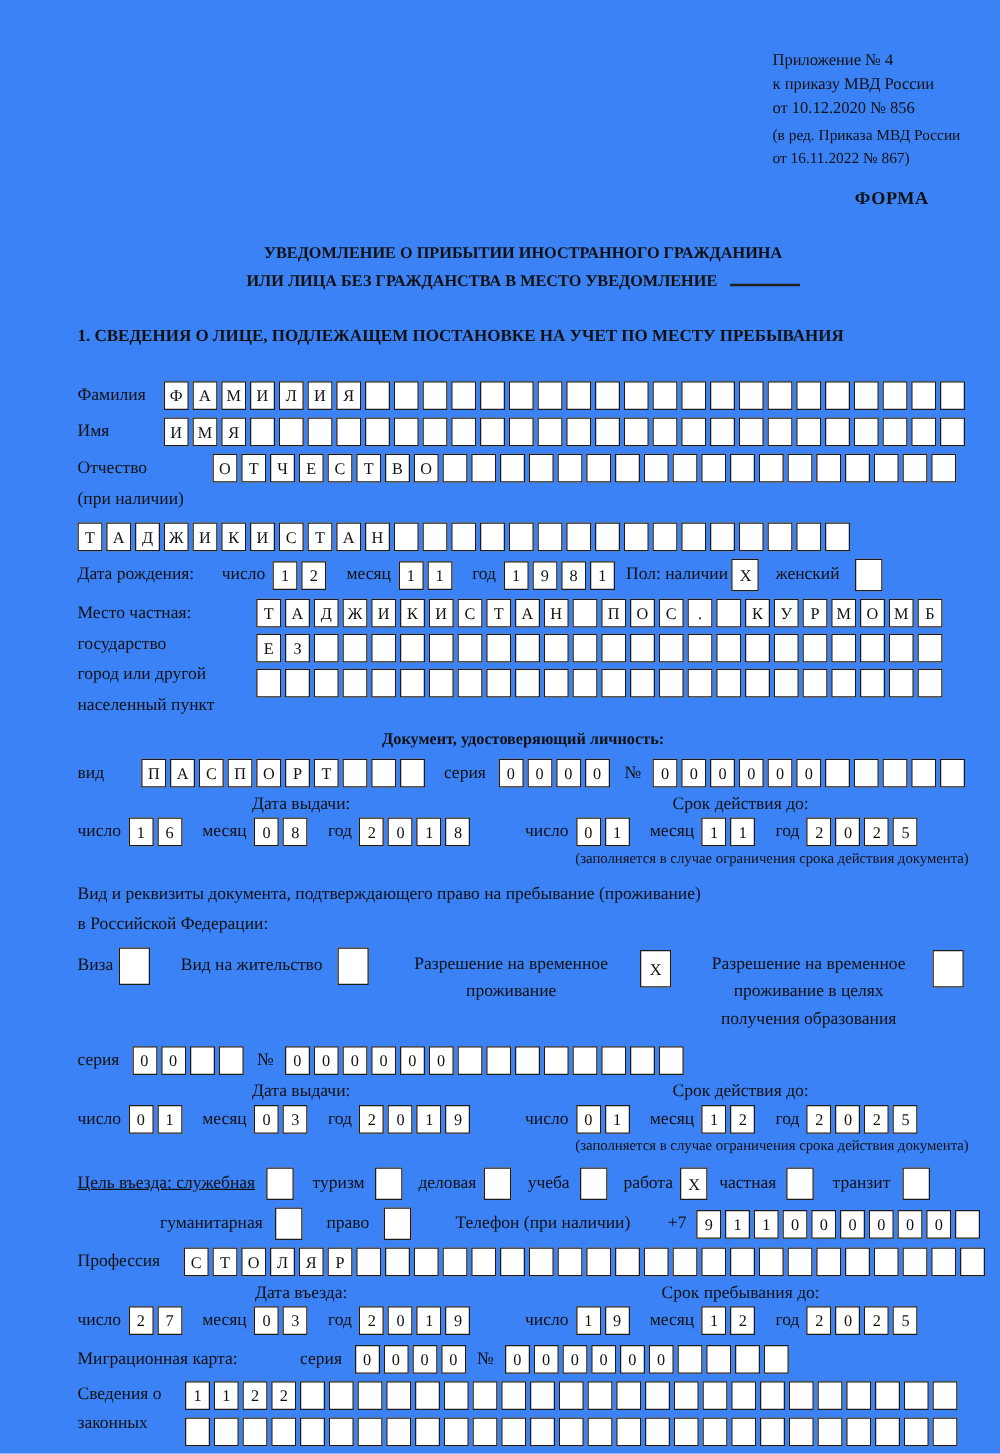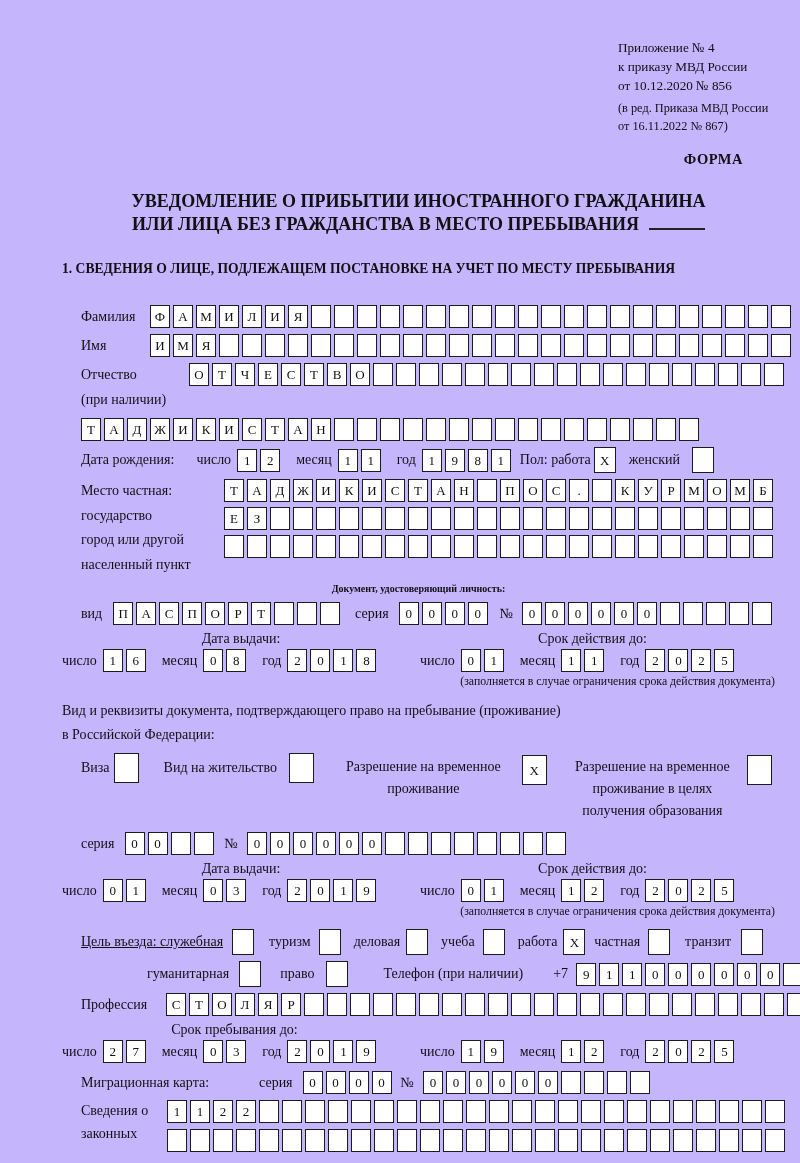--- a/index.html
+++ b/index.html
@@ -1,36 +1,36 @@
 <!DOCTYPE html>
 <html lang="ru"><head>
 <meta charset="utf-8">
 <style>
   html,body{margin:0;padding:0;background:#fff;}
   .page{
     position:relative;
     width:800px;height:1163px;
     box-sizing:border-box;
     padding:38px 25px 0 62px;
-    background:#c4b5fd;
+    background:#3b82f6;
     color:#111;
     font-family:"Liberation Serif","DejaVu Serif",serif;
     font-size:14px;
     overflow:hidden;
   }
   
   .ref{margin-left:556px;line-height:19px;font-size:13.2px;}
   .ref .amend{font-size:12.3px;margin-top:4px;line-height:18px;}
   .forma{margin-top:16px;margin-right:32px;text-align:right;font-weight:bold;font-size:14.5px;letter-spacing:.5px;}
   
-  .title{margin-top:22px;text-align:center;font-weight:bold;font-size:18px;line-height:23px;}
+  .title{margin-top:22px;text-align:center;font-weight:bold;font-size:13px;line-height:23px;}
   .uline{display:inline-block;width:56px;border-bottom:2px solid #222;margin-left:10px;vertical-align:baseline;}
   .sec1{margin-top:25px;font-weight:bold;font-size:13.6px;white-space:nowrap;}
   
-  .row{display:flex;align-items:center;margin-bottom:6px;margin-left:19px;}
+  .row{display:flex;align-items:center;margin-bottom:6px;}
   .row.top{align-items:flex-start;}
   .cells{display:inline-flex;flex-wrap:nowrap;}
   .cell{
     box-sizing:border-box;flex:0 0 auto;
     width:20px;height:23px;margin-right:3px;
     border:1.8px solid #1c1c1c;background:#fff;
     display:inline-flex;align-items:center;justify-content:center;
     font-size:13px;line-height:1;
   }
   .chk .cell{width:22px;height:26px;}
@@ -39,21 +39,21 @@
   .lbl{white-space:nowrap;}
   .w69{width:69px;flex:0 0 69px;}
   .w108{width:108px;flex:0 0 108px;}
   .w88{width:88px;flex:0 0 88px;}
   .w143{width:143px;flex:0 0 143px;}
   .w85{width:85px;flex:0 0 85px;}
   .w86{width:86px;flex:0 0 86px;}
   .lblcol div{line-height:24.5px;}
   .first-rows{margin-top:28px;}
   
-  .dochead{text-align:center;font-weight:bold;font-size:10px;margin:4px 0 8px 0;}
+  .dochead{text-align:center;font-weight:bold;font-size:13px;margin:4px 0 8px 0;}
   
   .cols{display:flex;margin-bottom:2px;}
   .cl{width:358px;flex:0 0 358px;display:flex;align-items:center;}
   .cr{display:flex;align-items:center;}
   .hl{width:358px;flex:0 0 358px;text-align:center;}
   .hr{width:345px;text-align:center;}
   .dlbl{margin-right:6px;white-space:nowrap;}
   .grp{display:flex;align-items:center;margin-right:13px;}
   .note{text-align:right;font-size:11.8px;margin:2px 0 10px 0;}
   .intro{line-height:24px;}
@@ -77,21 +77,21 @@
     <div class="amend">
       <div>(в ред. Приказа МВД России</div>
       <div>от 16.11.2022 № 867)</div>
     </div>
   </div>
 
   <div class="forma">ФОРМА</div>
 
   <div class="title">
     <div>УВЕДОМЛЕНИЕ О ПРИБЫТИИ ИНОСТРАННОГО ГРАЖДАНИНА</div>
-    <div><span>ИЛИ ЛИЦА БЕЗ ГРАЖДАНСТВА В МЕСТО ПРЕБЫВАНИЯ</span><span class="uline"></span></div>
+    <div><span>ИЛИ ЛИЦА БЕЗ ГРАЖДАНСТВА В МЕСТО УВЕДОМЛЕНИЕ</span><span class="uline"></span></div>
   </div>
 
   <div class="sec1">1. СВЕДЕНИЯ О ЛИЦЕ, ПОДЛЕЖАЩЕМ ПОСТАНОВКЕ НА УЧЕТ ПО МЕСТУ ПРЕБЫВАНИЯ</div>
 
   <div class="row first-rows">
     <span class="lbl w69">Фамилия</span>
     <span class="cells">
         <span class="cell">Ф</span>
         <span class="cell">А</span>
         <span class="cell">М</span>
@@ -242,21 +242,21 @@
       </span>
     <span class="grp" style="margin-right:6px;">
         <span class="dlbl">год</span>
         <span class="cells">
           <span class="cell">1</span>
           <span class="cell">9</span>
           <span class="cell">8</span>
           <span class="cell">1</span>
         </span>
       </span>
-    <span class="lbl" style="margin-right:3px;">Пол: работа</span>
+    <span class="lbl" style="margin-right:3px;">Пол: наличии</span>
     <span class="cells chk">
         <span class="cell">X</span>
       </span>
     <span class="lbl" style="margin:0 12px 0 10px;">женский</span>
     <span class="cells chk">
         <span class="cell"></span>
       </span>
   </div>
 
   <div class="row top" style="margin-top:2px;">
@@ -636,20 +636,21 @@
         <span class="cell"></span>
         <span class="cell"></span>
         <span class="cell"></span>
         <span class="cell"></span>
         <span class="cell"></span>
         <span class="cell"></span>
       </span>
   </div>
 
   <div class="cols">
+    <div class="hl">Дата въезда:</div>
     <div class="hr">Срок пребывания до:</div>
   </div>
   <div class="cols" style="margin-bottom:8px;">
     <div class="cl">
       <span class="grp">
           <span class="dlbl">число</span>
           <span class="cells">
             <span class="cell">2</span>
             <span class="cell">7</span>
           </span>

